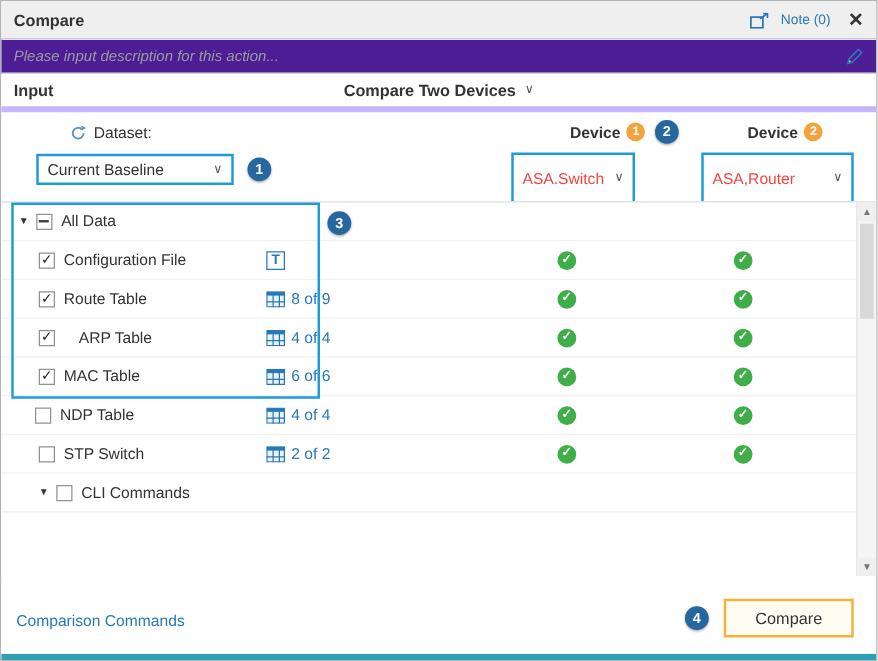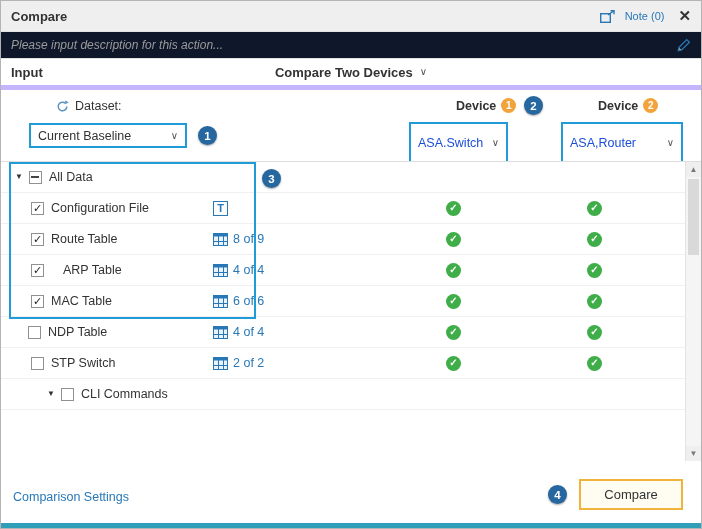--- a/index.html
+++ b/index.html
@@ -10,21 +10,21 @@
 
   
   .titlebar { flex:0 0 30px; background:#efefef; display:flex; align-items:center;
               padding:0 10px; gap:10px; }
   .title { font-size:13px; font-weight:bold; color:#333; }
   .spacer { flex:1; }
   .note-link { color:var(--link-blue,#2878b8); font-size:11px; cursor:pointer; }
   .close-btn { color:#333; font-size:15px; font-weight:bold; cursor:pointer; margin-left:4px; }
 
   
-  .descbar { flex:0 0 28px; background:#0f172a; border-top:1px solid #e3e3e3;
+  .descbar { flex:0 0 28px; background:#4c1d95; border-top:1px solid #e3e3e3;
              border-bottom:1px solid #e3e3e3; display:flex; align-items:center; padding:0 10px; }
   .placeholder { flex:1; color:#9b9b9b; font-size:12px; font-style:italic; }
 
   
   .inputbar { flex:0 0 31px; display:flex; align-items:center; padding:0 10px;
               border-bottom:5px solid #c4b5fd; position:relative; background:#fff; }
   .input-label { font-size:13px; font-weight:bold; color:#333; }
   .mode { position:absolute; left:0; right:0; margin:auto; width:max-content; display:flex;
           align-items:center; gap:7px; font-size:13px; font-weight:bold; color:#333; cursor:pointer; }
   .chev { font-size:10px; color:#555; font-weight:normal; line-height:1; }
@@ -44,21 +44,21 @@
   #step1 { position:absolute; left:197px; top:36px; }
   .dev-head { position:absolute; top:8px; display:flex; align-items:flex-end; gap:5px;
               font-size:12.5px; font-weight:bold; color:#333; }
   #devhead1 { left:455px; } #devhead2 { left:597px; }
   .obadge { width:15px; height:15px; border-radius:50%; background:var(--orange,#f2a33c);
             color:#fff; font-size:10px; font-weight:bold; display:flex; align-items:center;
             justify-content:center; }
   #step2 { position:absolute; left:523px; top:6px; }
   .dev-select { position:absolute; top:32px; height:41px; border:2px solid var(--annotation-blue,#1f9cd8);
                 display:flex; align-items:center; justify-content:space-between; padding:0 7px;
-                font-size:12.5px; color:#1d4ed8; background:#fff; cursor:pointer; }
+                font-size:12.5px; color:#ef4444; background:#fff; cursor:pointer; }
   #devsel1 { left:408px; width:99px; } #devsel2 { left:560px; width:122px; }
 
   
   .tablearea { flex:0 0 300px; position:relative; border-top:1px solid #dedede; background:#fff; }
   .rows-host { width:686px; }
   .trow { display:flex; height:31px; align-items:center; border-bottom:1px solid #f0f0f0; }
   .c-label { flex:0 0 382px; display:flex; align-items:center; position:relative; height:100%; }
   .tri { font-size:8px; color:#333; margin-right:6px; line-height:1; }
   .tri::after { content:"▼"; }
   .cb { width:13px; height:13px; border:1px solid #919191; background:#fff; display:inline-flex;
@@ -315,38 +315,38 @@
             </span>
           </div>
           <div class="c-dev">
             <span class="gcheck"></span>
           </div>
           <div class="c-dev">
             <span class="gcheck"></span>
           </div>
         </div>
         <div class="trow">
-          <div class="c-label" style="padding-left: 46px;">
+          <div class="c-label" style="padding-left: 30px;">
             <span class="tri"></span>
             <span class="cb unchecked"></span>
             <span class="rlabel">CLI Commands</span>
           </div>
           <div class="c-dev"></div>
           <div class="c-dev"></div>
         </div>
       </div>
     <div class="hlbox"></div>
     <span class="step" id="step3">3</span>
     <div class="scrollbar">
       <div class="sb-up"></div>
       <div class="sb-thumb"></div>
       <div class="sb-down"></div>
     </div>
   </div>
 
   <div class="footer">
-    <span class="settings-link">Comparison Settings</span>
+    <span class="settings-link">Comparison Commands</span>
     <span class="step" id="step4">4</span>
     <div class="compare-btn">Compare</div>
   </div>
 
   <div class="bottombar"></div>
 </div>
 
 </body></html>

